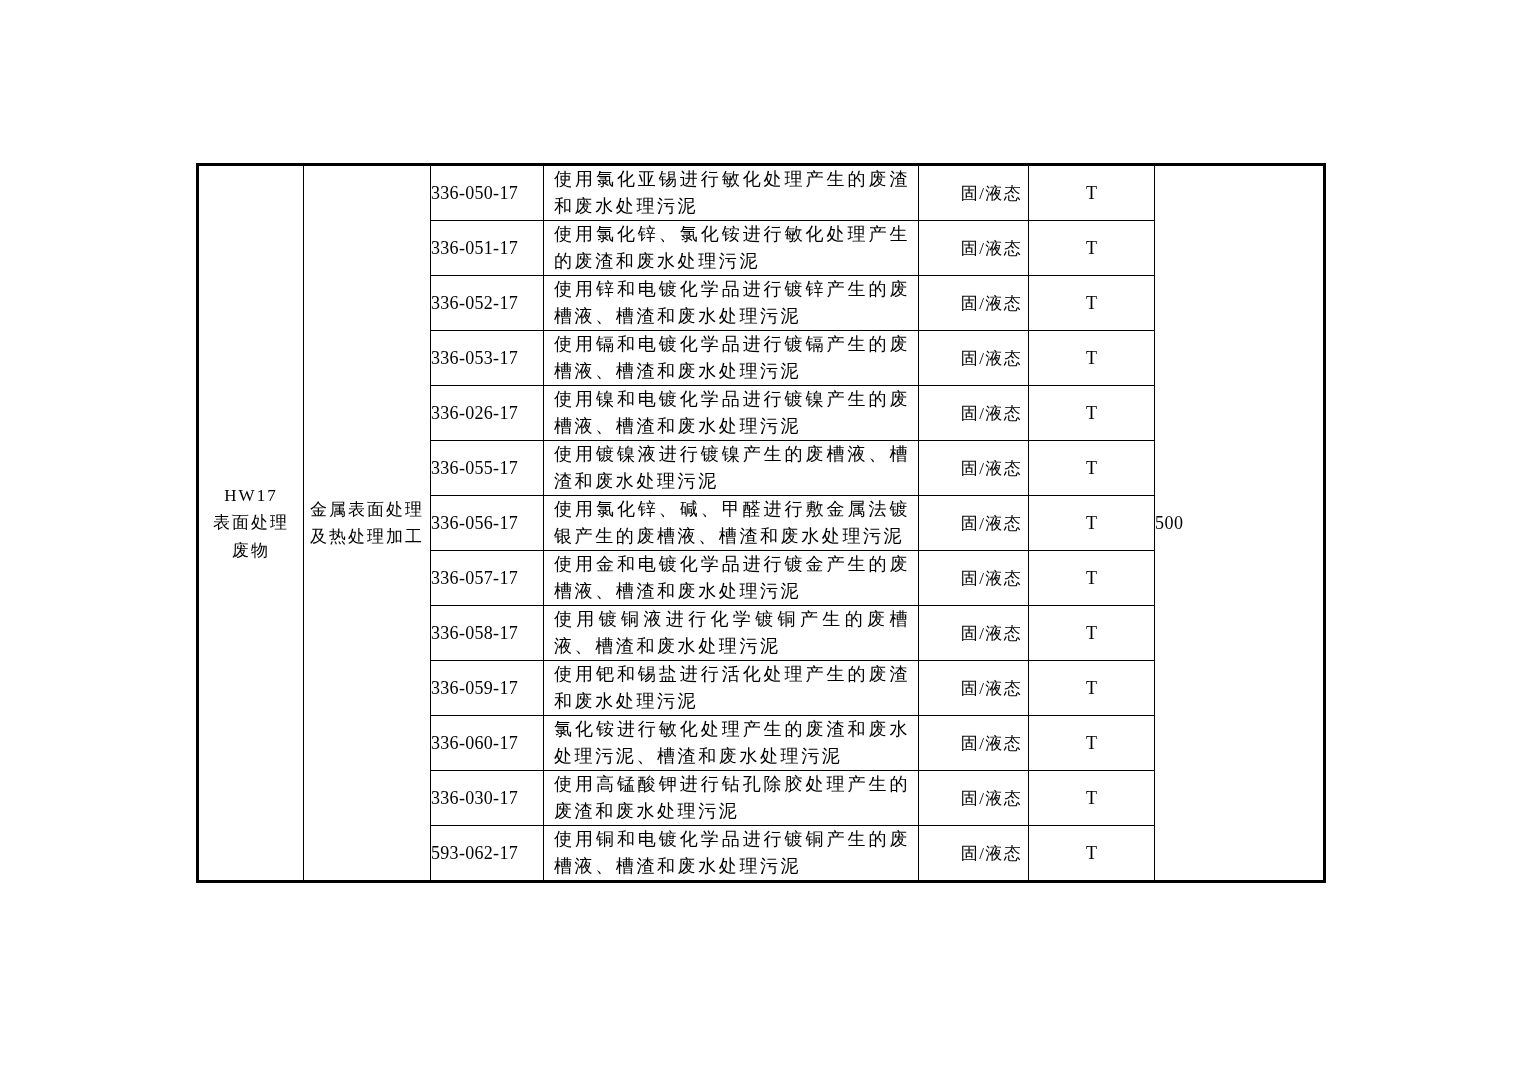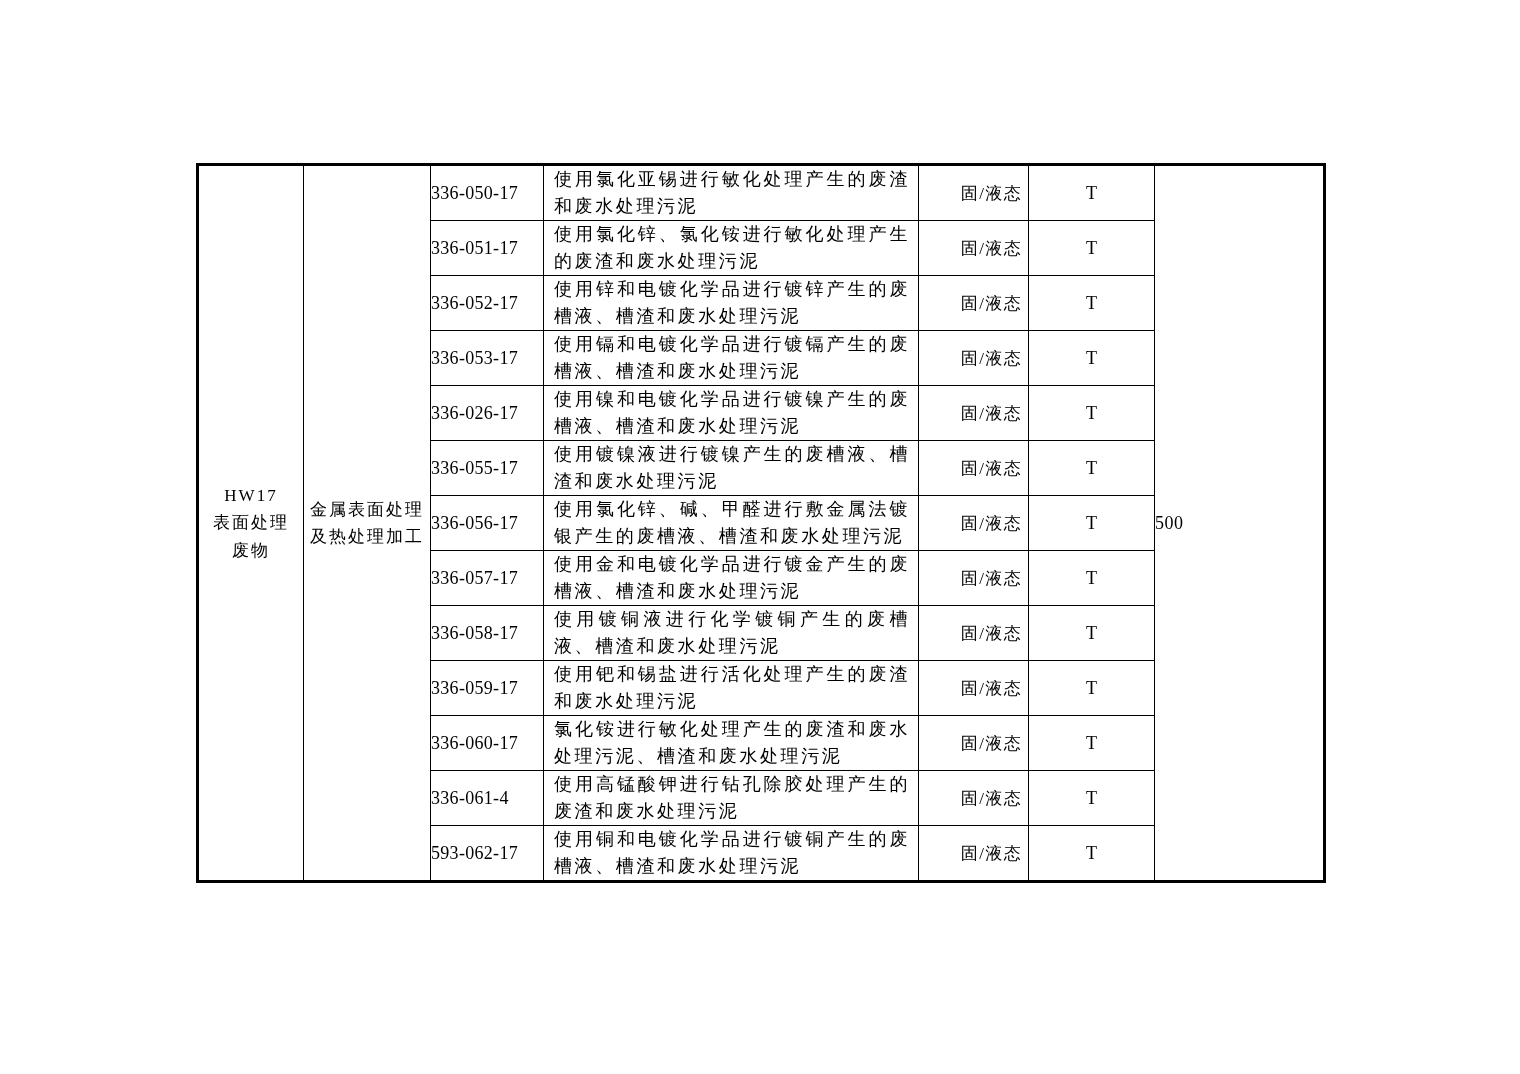--- a/index.html
+++ b/index.html
@@ -142,21 +142,21 @@
     <td class="cell-state">固/液态</td>
     <td class="cell-hazard">T</td>
   </tr>
         <tr>
     <td class="cell-code">336-060-17</td>
     <td class="cell-desc">氯化铵进行敏化处理产生的废渣和废水处理污泥、槽渣和废水处理污泥</td>
     <td class="cell-state">固/液态</td>
     <td class="cell-hazard">T</td>
   </tr>
         <tr>
-    <td class="cell-code">336-061-4</td>
+    <td class="cell-code">336-030-17</td>
     <td class="cell-desc">使用高锰酸钾进行钻孔除胶处理产生的废渣和废水处理污泥</td>
     <td class="cell-state">固/液态</td>
     <td class="cell-hazard">T</td>
   </tr>
         <tr>
     <td class="cell-code">593-062-17</td>
     <td class="cell-desc">使用铜和电镀化学品进行镀铜产生的废槽液、槽渣和废水处理污泥</td>
     <td class="cell-state">固/液态</td>
     <td class="cell-hazard">T</td>
   </tr>

